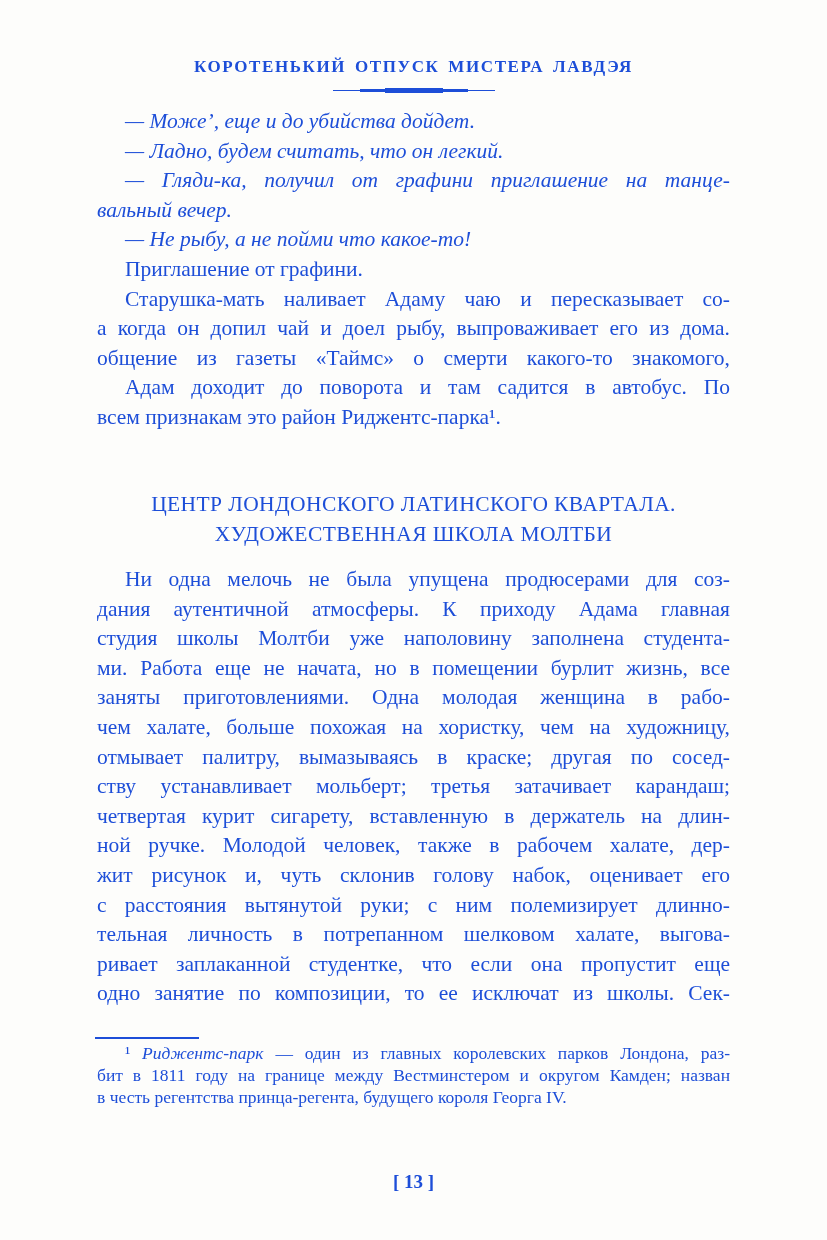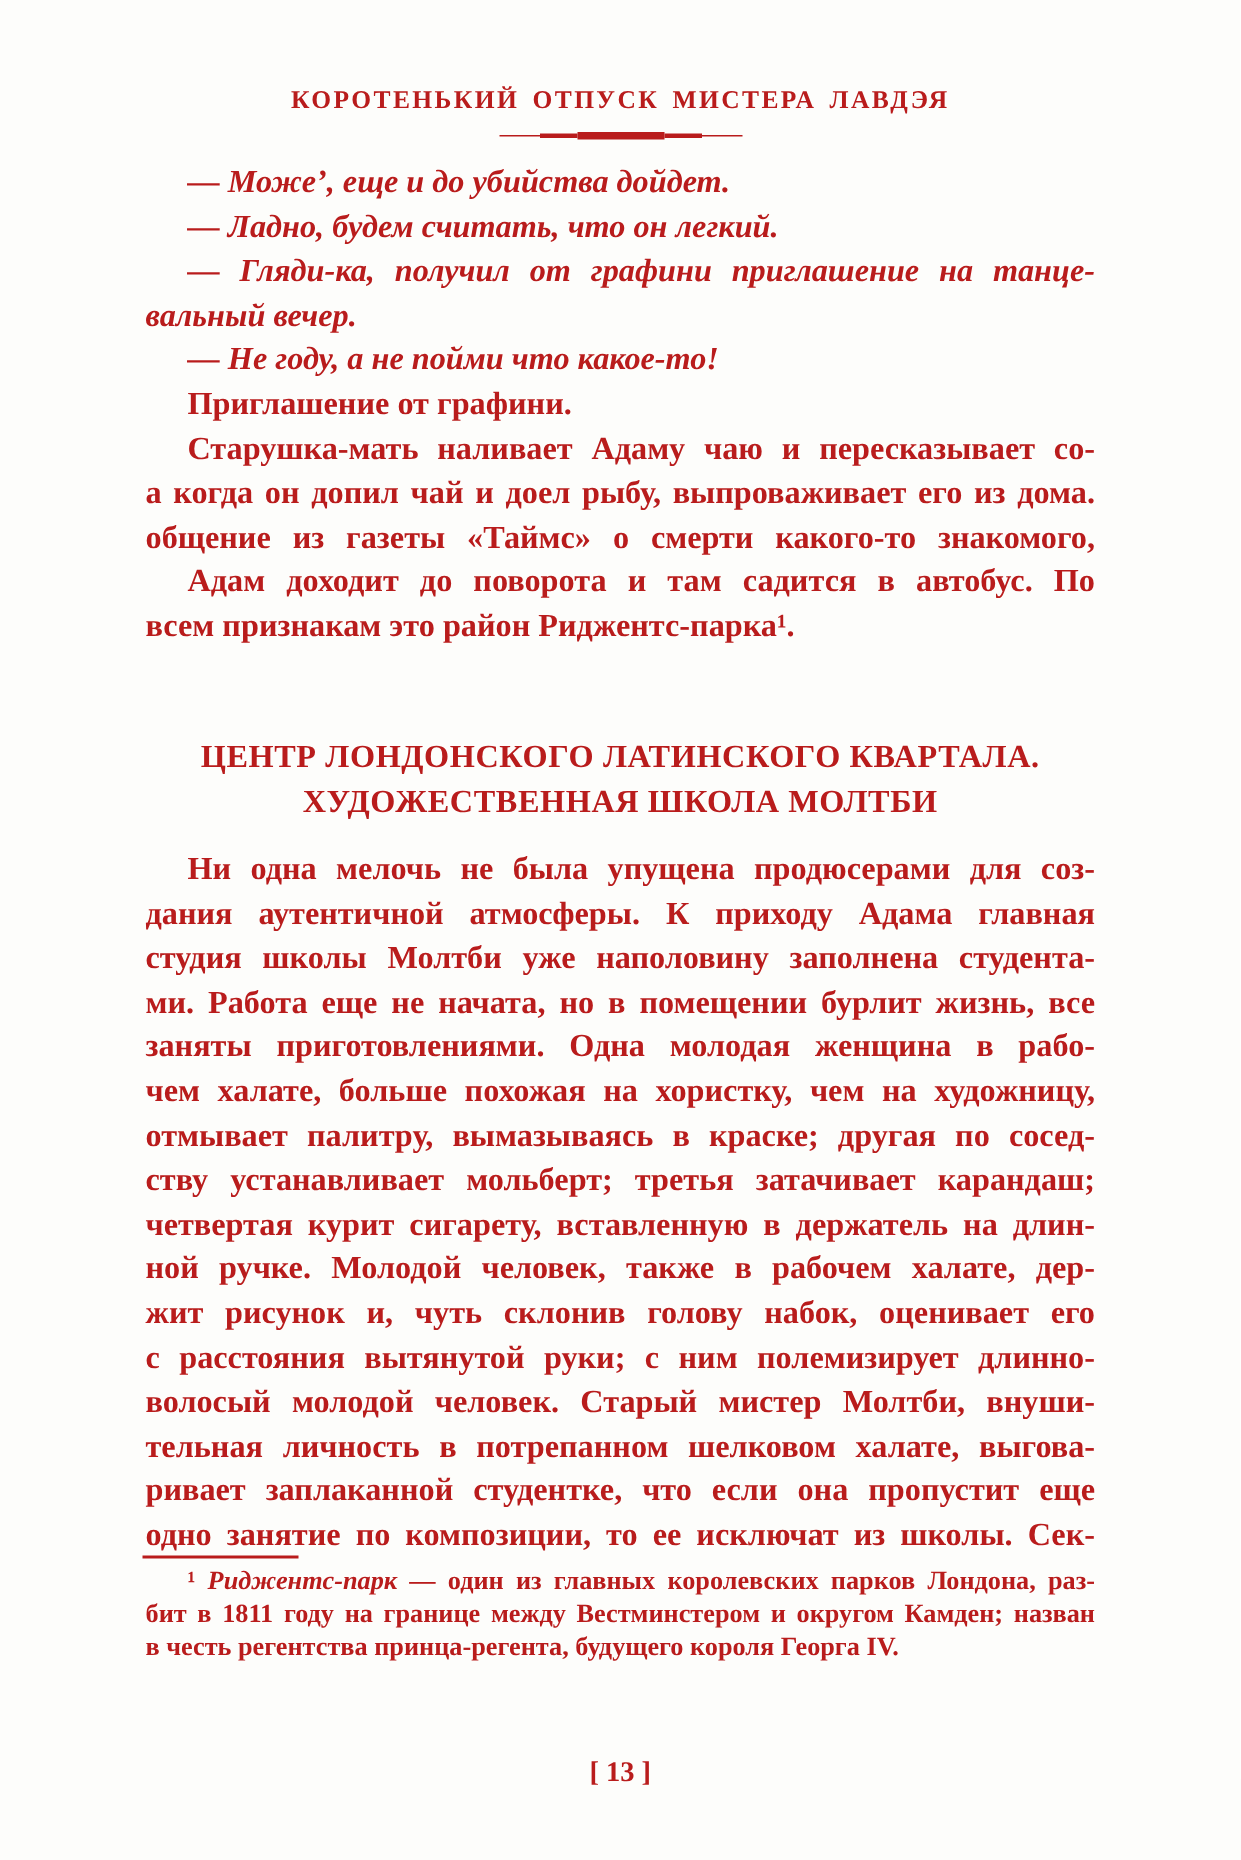--- a/index.html
+++ b/index.html
@@ -72,48 +72,48 @@
     position: absolute;
     top: 1123px;
     left: 97px;
     width: 633px;
     text-align: center;
     font-weight: bold;
     font-size: 19px;
     margin-top: 48px;
   }
 
-  .tl { min-height: 1em; font-weight: bold; }
+  .tl { min-height: 1em; }
   .tl.ind { text-indent: 28px; }
   .tl.it { font-style: italic; }
   .it { font-style: italic; }
   .tl.just { text-align: justify; text-align-last: justify; }
   .tl.ctr { text-align: center; }
 </style>
 </head>
 <body>
 
-<div class="page" style="background: rgb(253, 253, 251); color: #b91c1c;">
+<div class="page" style="background: rgb(253, 253, 251); color: #1d4ed8;">
 
   <header class="running-head">КОРОТЕНЬКИЙ ОТПУСК МИСТЕРА ЛАВДЭЯ</header>
 
   <div class="divider">
     <span class="d1"></span>
     <span class="d2"></span>
     <span class="d3"></span>
     <span class="d4"></span>
     <span class="d5"></span>
   </div>
 
   <section id="block1" class="col block1">
       <div class="tl ind it">— Може’, еще и до убийства дойдет.</div>
       <div class="tl ind it">— Ладно, будем считать, что он легкий.</div>
       <div class="tl just ind it">— Гляди-ка, получил от графини приглашение на танце-</div>
       <div class="tl it">вальный вечер.</div>
-      <div class="tl ind it">— Не году, а не пойми что какое-то!</div>
+      <div class="tl ind it">— Не рыбу, а не пойми что какое-то!</div>
       <div class="tl ind">Приглашение от графини.</div>
       <div class="tl just ind">Старушка-мать наливает Адаму чаю и пересказывает со-</div>
       <div class="tl just">а когда он допил чай и доел рыбу, выпроваживает его из дома.</div>
       <div class="tl just">общение из газеты «Таймс» о смерти какого-то знакомого,</div>
       <div class="tl just ind">Адам доходит до поворота и там садится в автобус. По</div>
       <div class="tl">всем признакам это район Риджентс-парка¹.</div>
     </section>
 
   <h2 id="heading" class="col heading">
       <div class="tl ctr">ЦЕНТР ЛОНДОНСКОГО ЛАТИНСКОГО КВАРТАЛА.</div>
@@ -126,21 +126,20 @@
       <div class="tl just">студия школы Молтби уже наполовину заполнена студента-</div>
       <div class="tl just">ми. Работа еще не начата, но в помещении бурлит жизнь, все</div>
       <div class="tl just">заняты приготовлениями. Одна молодая женщина в рабо-</div>
       <div class="tl just">чем халате, больше похожая на хористку, чем на художницу,</div>
       <div class="tl just">отмывает палитру, вымазываясь в краске; другая по сосед-</div>
       <div class="tl just">ству устанавливает мольберт; третья затачивает карандаш;</div>
       <div class="tl just">четвертая курит сигарету, вставленную в держатель на длин-</div>
       <div class="tl just">ной ручке. Молодой человек, также в рабочем халате, дер-</div>
       <div class="tl just">жит рисунок и, чуть склонив голову набок, оценивает его</div>
       <div class="tl just">с расстояния вытянутой руки; с ним полемизирует длинно-</div>
-      <div class="tl just">волосый молодой человек. Старый мистер Молтби, внуши-</div>
       <div class="tl just">тельная личность в потрепанном шелковом халате, выгова-</div>
       <div class="tl just">ривает заплаканной студентке, что если она пропустит еще</div>
       <div class="tl just">одно занятие по композиции, то ее исключат из школы. Сек-</div>
     </section>
 
   <div class="fn-rule"></div>
 
   <section id="footnote" class="col footnote">
       <div class="tl just ind"><span>¹ </span><span class="it">Риджентс-парк</span><span> — один из главных королевских парков Лондона, раз-</span></div>
       <div class="tl just">бит в 1811 году на границе между Вестминстером и округом Камден; назван</div>

